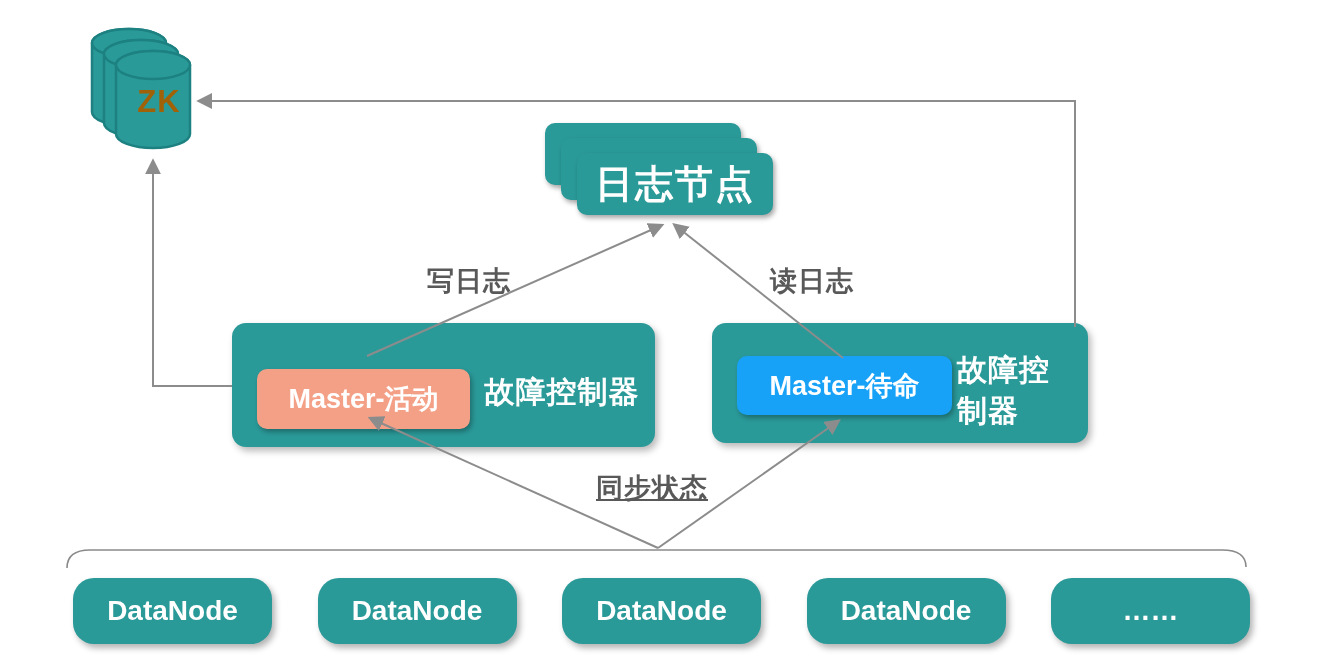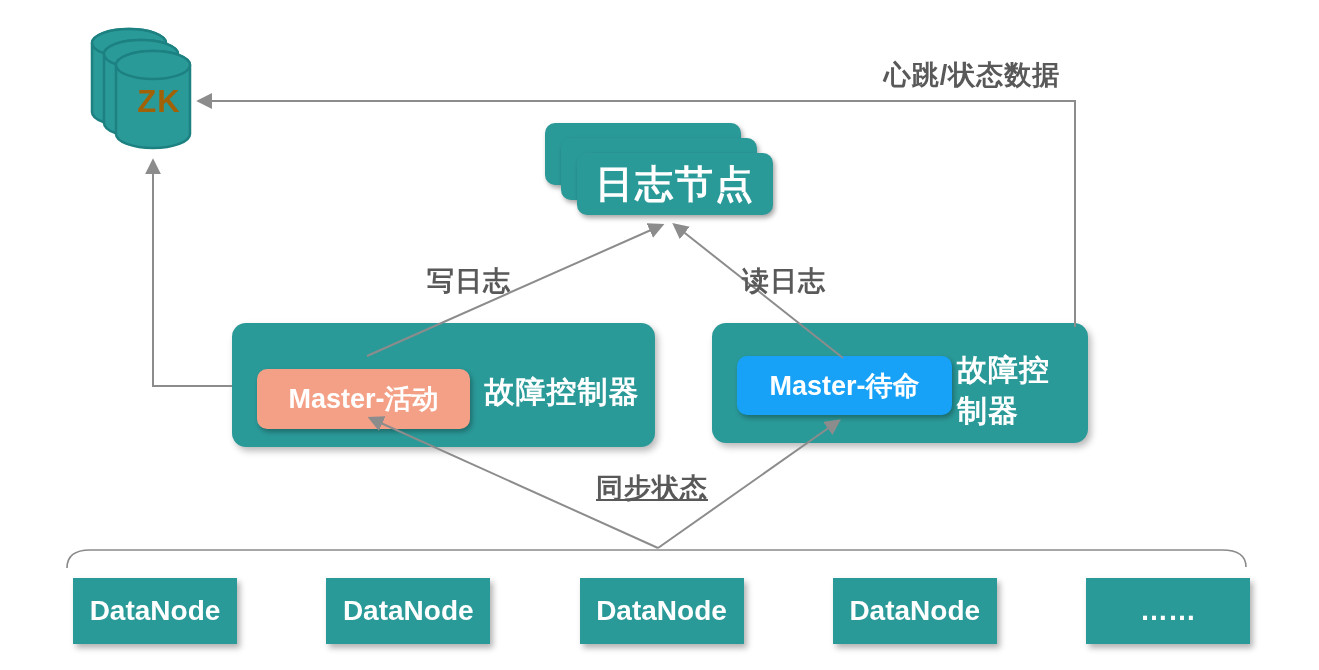--- a/index.html
+++ b/index.html
@@ -63,30 +63,30 @@
     color:#fff;font-size:30px;font-weight:bold;letter-spacing:1px;margin-top:15px;
   }
 
   
   .edge-label{
     position:absolute;transform:translateX(-50%);white-space:nowrap;
     color:var(--label-gray);font-size:27px;font-weight:600;letter-spacing:1px;
   }
   .edge-label.heartbeat{left:972px;top:57px;}
   .edge-label.write{left:469px;top:263px;}
-  .edge-label.read{left:784px;top:263px;}
+  .edge-label.read{left:812px;top:263px;}
   .edge-label.sync{left:652px;top:470px;text-decoration:underline;}
 
   
   .datanode-row{
     position:absolute;left:73px;top:578px;width:1177px;height:66px;
     display:flex;justify-content:space-between;
   }
   .datanode{
-    width:164px;height:66px;border-radius:0;background:var(--node-teal);
+    width:199px;height:66px;border-radius:21px;background:var(--node-teal);
     display:flex;align-items:center;justify-content:center;
     color:#fff;font-size:28px;font-weight:bold;
     box-shadow:3px 4px 6px rgba(0,0,0,.3);
   }
 </style>
 </head>
 <body>
 
 <div class="canvas">
 
@@ -145,19 +145,18 @@
 
     <line class="connector" x1="658" y1="548" x2="372" y2="419" marker-end="url(#arrow)"></line>
 
     <line class="connector" x1="658" y1="548" x2="837" y2="422" marker-end="url(#arrow)"></line>
 
     <path class="brace" d="M67,568 Q67,550 90,550 L1222,550 Q1246,550 1246,567"></path>
   </svg>
 
   <div class="text-layer">
     <div class="zk-label">ZK</div>
-    <div class="edge-label heartbeat">心跳/状态数据</div>
     <div class="edge-label write">写日志</div>
     <div class="edge-label read">读日志</div>
     <div class="edge-label sync">同步状态</div>
   </div>
 
 </div>
 
 </body></html>

